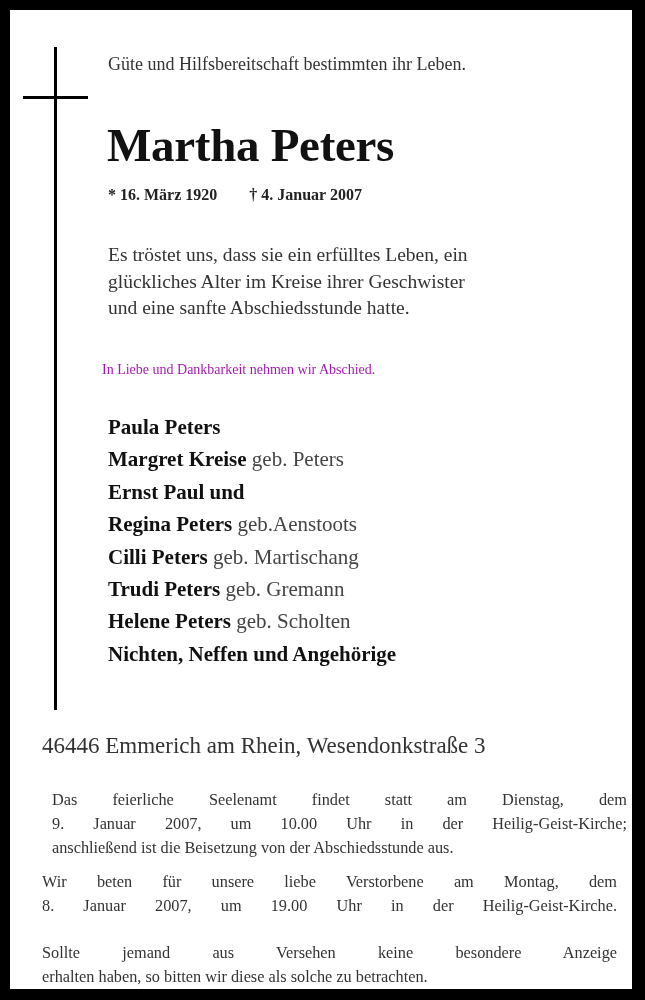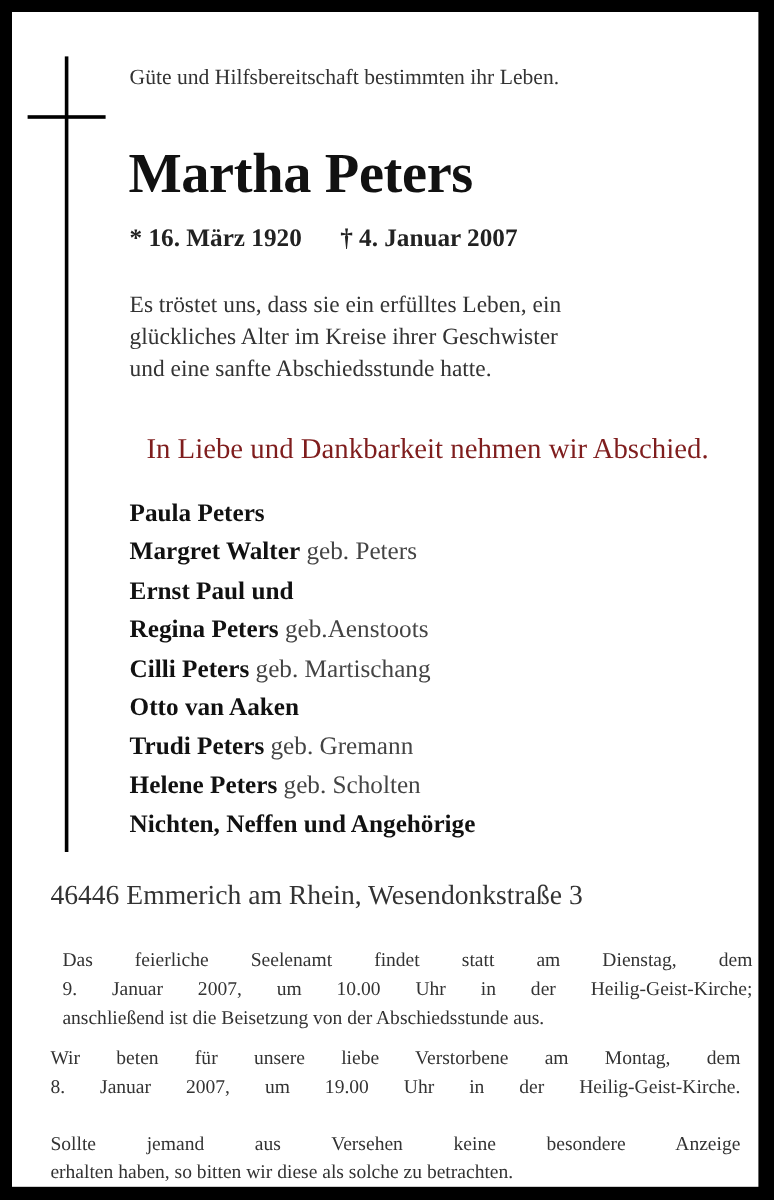--- a/index.html
+++ b/index.html
@@ -5,24 +5,24 @@
   html, body { margin:0; padding:0; background:#fff; }
   body { width:645px; height:1000px; position:relative; overflow:hidden;
          font-family:"Liberation Serif","DejaVu Serif",serif; color:#1a1a1a; }
   .frame { position:absolute; left:0; top:0; width:645px; height:1000px; background:#000; }
   .paper { position:absolute; left:10px; top:10px; width:622px; height:979px; background:#fff; }
   .cross-v { position:absolute; left:54px; top:47px; width:3px; height:663px; background:#000; }
   .cross-h { position:absolute; left:23px; top:96px; width:65px; height:3px; background:#000; }
   .abs { position:absolute; white-space:nowrap; }
   .motto { left:108px; top:54px; font-size:18px; color:#333; }
   .name { left:107px; top:118px; font-size:47px; font-weight:bold; color:#111; letter-spacing:-0.3px; }
-  .dates { left:108px; top:186px; font-size:21px; font-weight:bold; color:#222; }
+  .dates { left:108px; top:186px; font-size:16px; font-weight:bold; color:#222; }
   .dates .death { margin-left:32px; }
   .para { left:108px; top:242px; font-size:19.5px; line-height:26.7px; color:#333; }
-  .farewell { left:122px; top:362px; font-size:24px; color:#7f1d1d; }
+  .farewell { left:102px; top:362px; font-size:14px; color:#a21caf; }
   .mourners { left:108px; top:411px; font-size:21px; line-height:32.4px; color:#111; }
   .mourners .row { display:block; }
   .mourners b { font-weight:bold; }
   .mourners .nee { font-weight:normal; color:#444; }
   .address { left:42px; top:733px; font-size:23px; color:#333; }
   .block { position:absolute; left:42px; width:575px; font-size:16.3px; line-height:24px;
            text-align:justify; text-align-last:left; color:#333; }
   .block .line { display:block; text-align:justify; text-align-last:justify; white-space:normal; }
   .block .line.last { text-align-last:left; }
   .b1 { top:788px;margin-left:10px; }
@@ -47,25 +47,24 @@
 <div class="abs para">
   <div>Es tröstet uns, dass sie ein erfülltes Leben, ein</div>
   <div>glückliches Alter im Kreise ihrer Geschwister</div>
   <div>und eine sanfte Abschiedsstunde hatte.</div>
 </div>
 
 <div class="abs farewell">In Liebe und Dankbarkeit nehmen wir Abschied.</div>
 
 <div class="abs mourners">
   <span class="row"><b>Paula Peters</b><span class="nee"></span></span>
-  <span class="row"><b>Margret Walter</b><span class="nee"> geb. Peters</span></span>
+  <span class="row"><b>Margret Kreise</b><span class="nee"> geb. Peters</span></span>
   <span class="row"><b>Ernst Paul und</b><span class="nee"></span></span>
   <span class="row"><b>Regina Peters</b><span class="nee"> geb.Aenstoots</span></span>
   <span class="row"><b>Cilli Peters</b><span class="nee"> geb. Martischang</span></span>
-  <span class="row"><b>Otto van Aaken</b><span class="nee"></span></span>
   <span class="row"><b>Trudi Peters</b><span class="nee"> geb. Gremann</span></span>
   <span class="row"><b>Helene Peters</b><span class="nee"> geb. Scholten</span></span>
   <span class="row"><b>Nichten, Neffen und Angehörige</b><span class="nee"></span></span>
 </div>
 
 <div class="abs address">46446 Emmerich am Rhein, Wesendonkstraße 3</div>
 
 <div class="block b1">
   <span class="line">Das feierliche Seelenamt findet statt am Dienstag, dem</span>
   <span class="line">9. Januar 2007, um 10.00 Uhr in der Heilig-Geist-Kirche;</span>

